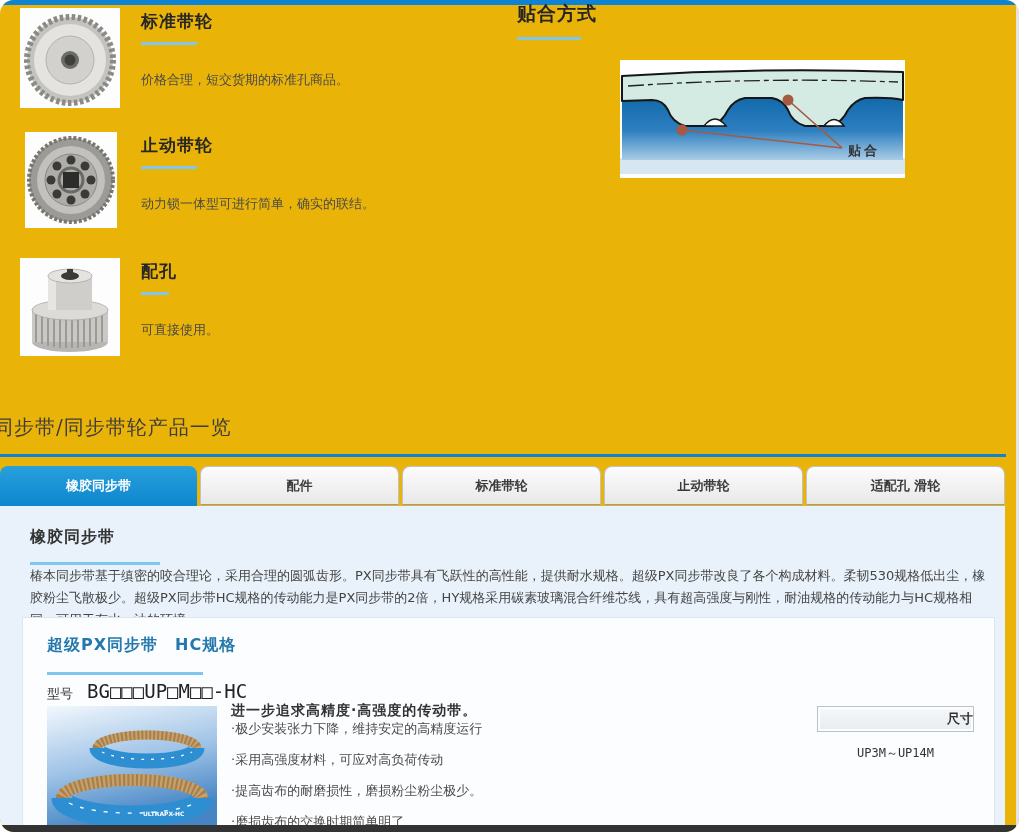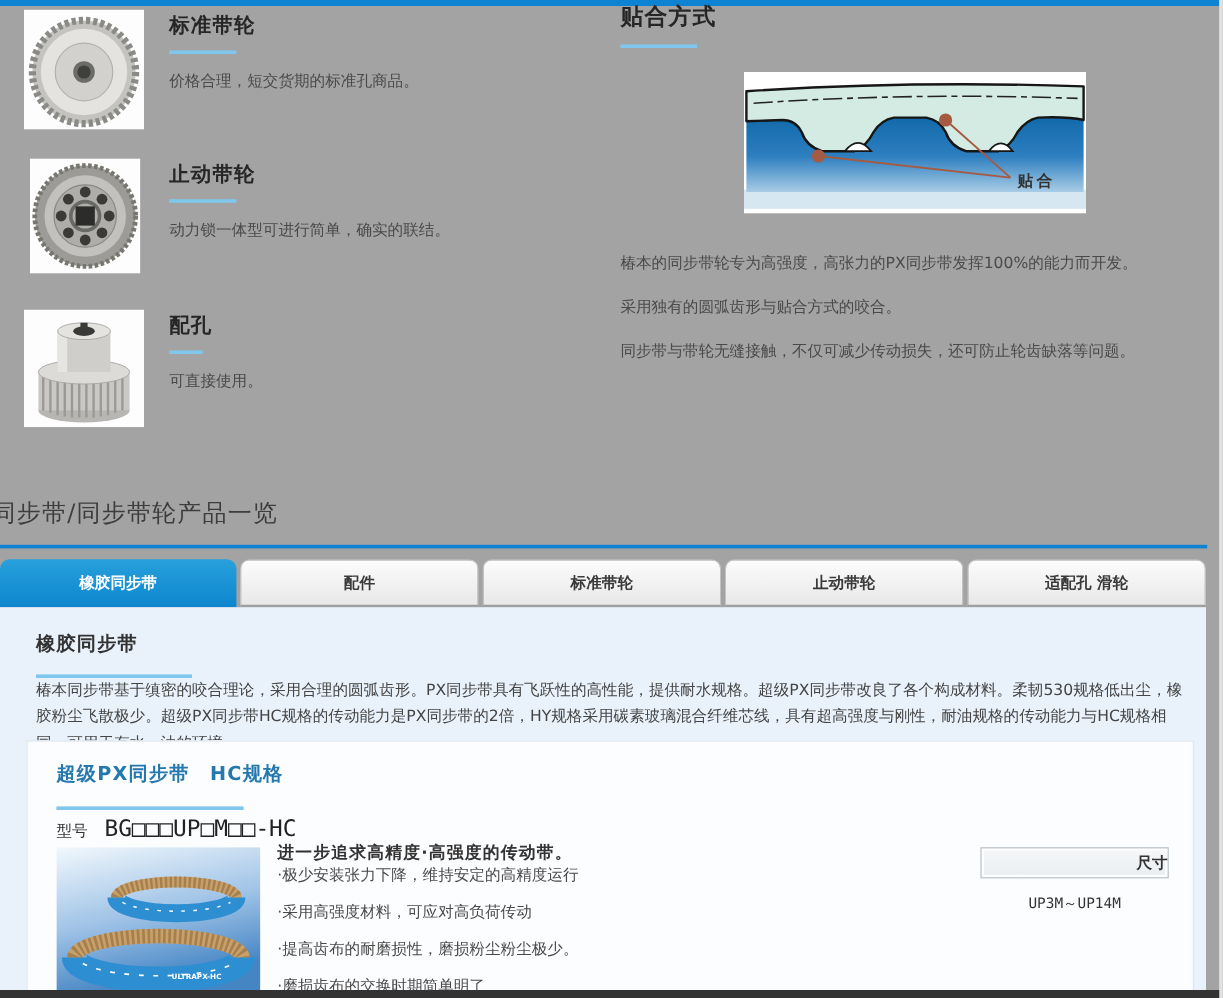--- a/index.html
+++ b/index.html
@@ -1,32 +1,32 @@
 <!DOCTYPE html>
 <html><head>
 <meta charset="utf-8">
 <style>
   * { margin:0; padding:0; box-sizing:border-box; }
   html,body { background:#fff; }
   body { font-family:"DejaVu Sans", sans-serif; }
   .page {
-    position:relative; width:1019px; height:832px; background:#a3a3a3;
-    overflow:hidden; margin:0 auto;
+    position:relative; width:1019px; height:832px; background:#eab308;
+    overflow:hidden; margin:0 auto;border-radius:14px;
   }
   .page::after{ content:""; position:absolute; right:0; top:0; width:3px; height:832px; background:#e3e3e3; }
   .topbar { position:absolute; left:0; top:0; width:1016px; height:5px; background:#0e83d3; }
 
   
   .prod-item { position:absolute; left:20px; }
   .prod-img { position:absolute; left:0; top:0; }
   .prod-text { position:absolute; left:121px; top:2px; width:330px; }
   .prod-title { font-size:17px; font-weight:bold; color:#262626; letter-spacing:1px; cursor:pointer; }
   .rule { height:3px; background:#7fc7ec; margin-top:9px; }
   .w56 { width:56px; } .w28 { width:28px; } .w64 { width:64px; } .w130 { width:130px; } .w156 { width:156px; }
-  .prod-desc { margin-top:14px; font-size:13px; color:#4a4a4a; line-height:20px; }
+  .prod-desc { margin-top:25px; font-size:13px; color:#4a4a4a; line-height:20px; }
 
   
   .bonding-title { position:absolute; left:517px; top:1px; font-size:19px; font-weight:bold; color:#262626; letter-spacing:1px; }
   .bonding-rule { position:absolute; left:517px; top:28px; }
   .diagram { position:absolute; left:620px; top:60px; width:285px; height:118px; }
   .bonding-paras { position:absolute; left:517px; top:210px; width:470px; }
   .bonding-paras p { font-size:13px; color:#4a4a4a; margin-bottom:19px; }
 
   
   .overview-title { position:absolute; left:-7px; top:414px; font-family:"DejaVu Serif", serif;
@@ -166,25 +166,20 @@
     <path d="M84,66 Q95,52 106,66 Z" fill="#ffffff" stroke="#161616" stroke-width="1.5"></path>
     <path d="M204,66 Q214,53 224,66 Z" fill="#ffffff" stroke="#161616" stroke-width="1.5"></path>
     <path d="M8,26 Q142,17 278,22" fill="none" stroke="#222" stroke-width="1.3" stroke-dasharray="16 4 5 4"></path>
     <line x1="168" y1="40" x2="222" y2="88" stroke="#a65a42" stroke-width="1.6"></line>
     <line x1="62" y1="70" x2="222" y2="88" stroke="#a65a42" stroke-width="1.6"></line>
     <circle cx="168" cy="40" r="5.5" fill="#a65a42"></circle>
     <circle cx="62" cy="70" r="5.5" fill="#a65a42"></circle>
     <text x="228" y="95" font-size="13" fill="#333" font-weight="bold" letter-spacing="3">贴合</text>
   </svg>
 
-  <div class="bonding-paras">
-    <p>椿本的同步带轮专为高强度，高张力的PX同步带发挥100%的能力而开发。</p>
-    <p>采用独有的圆弧齿形与贴合方式的咬合。</p>
-    <p>同步带与带轮无缝接触，不仅可减少传动损失，还可防止轮齿缺落等问题。</p>
-  </div>
 
   <h2 class="overview-title">同步带/同步带轮产品一览</h2>
   <div class="overview-hr"></div>
 
   <div class="tabs">
     <div class="tab active">橡胶同步带</div>
     <div class="tab">配件</div>
     <div class="tab">标准带轮</div>
     <div class="tab">止动带轮</div>
     <div class="tab">适配孔 滑轮</div>

